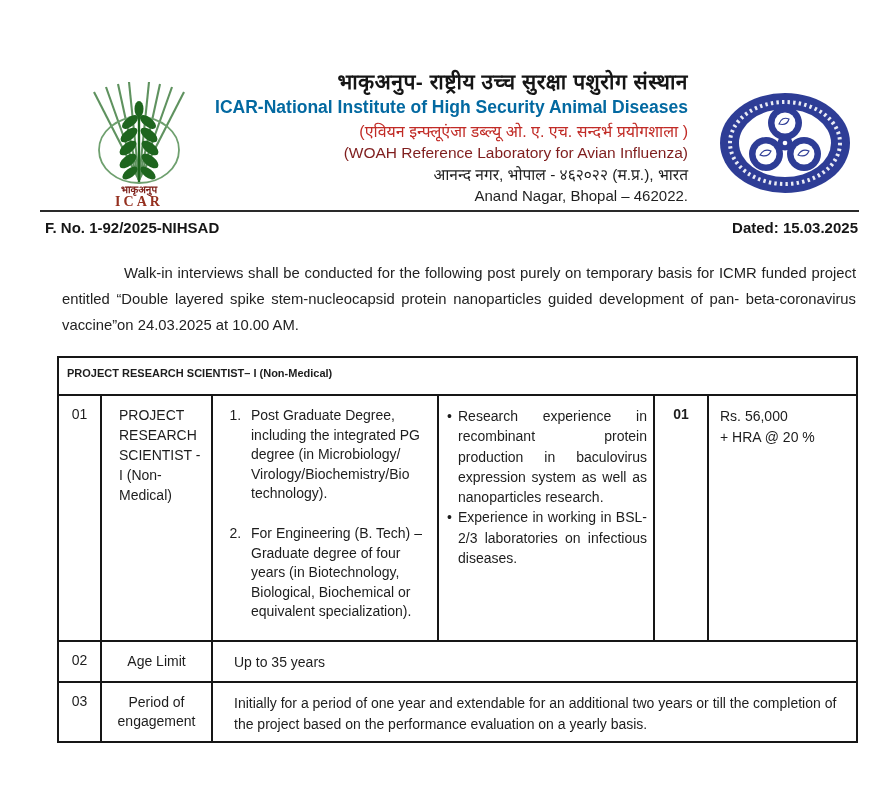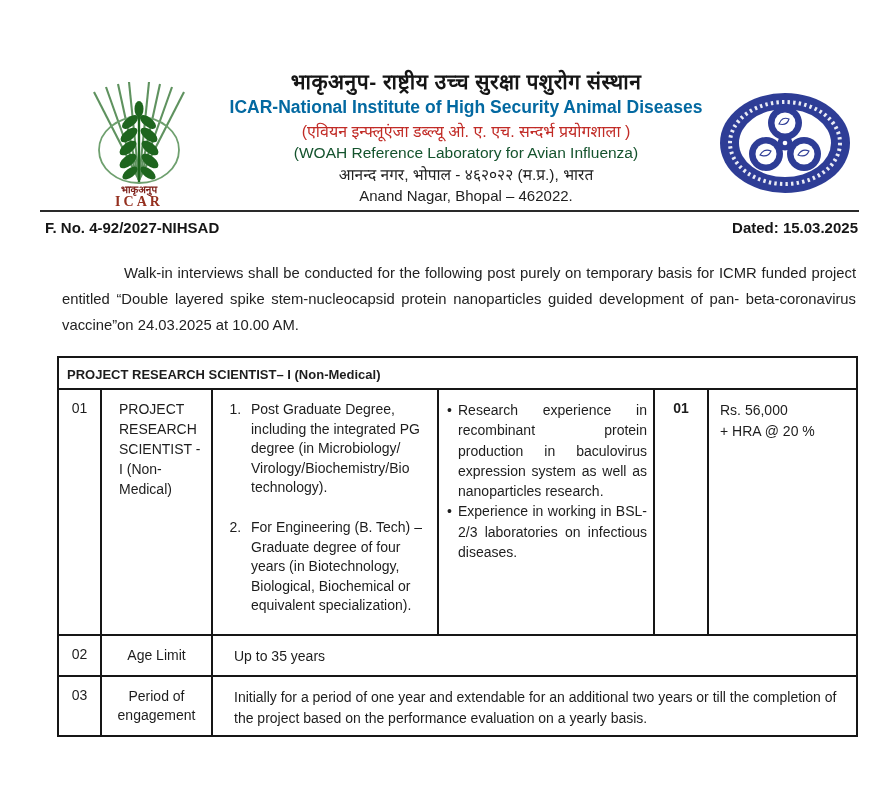--- a/index.html
+++ b/index.html
@@ -10,25 +10,25 @@
     color: #1f1f1f;
     overflow: hidden;
     position: relative;
   }
   .page { width: 877px; height: 805px; background: #fff; position: relative; }
 
   
   .letterhead { position: relative; height: 210px; }
   .logo-left  { position: absolute; left: 82px;  top: 82px;  width: 116px; height: 126px; }
   .logo-right { position: absolute; left: 714px; top: 90px;  width: 142px; height: 106px; }
-  .lh-text { position: absolute; left: 220px; top: 68px; width: 492px; text-align: center; }
+  .lh-text { position: absolute; left: 196px; top: 68px; width: 492px; text-align: right; }
   .lh-hindi-title   { font-size: 21px; font-weight: bold; color: #151515; line-height: 1.3; letter-spacing: .5px; }
   .lh-eng-title     { font-size: 17.5px; font-weight: bold; color: #0369a1; line-height: 1.3; margin-top: 1px; }
   .lh-hindi-red     { font-size: 16px; color: #c12b26; line-height: 1.4; margin-top: 2px; }
-  .lh-eng-red       { font-size: 15.5px; color: #14532d; line-height: 1.35; }
+  .lh-eng-red       { font-size: 15.5px; color: #7f1d1d; line-height: 1.35; }
   .lh-hindi-addr    { font-size: 15.5px; color: #1f1f1f; line-height: 1.4; }
   .lh-eng-addr      { font-size: 15px;  color: #1f1f1f; line-height: 1.35; }
 
   .rule { border: none; border-top: 2.2px solid #2a2a2a; margin: 0 18px 0 40px; }
 
   
   .meta-row {
     display: flex; justify-content: space-between;
     margin: 7px 19px 0 45px;
     font-size: 15px; font-weight: bold; color: #161616;
@@ -44,21 +44,21 @@
 
   
   .doc-table {
     margin: 18px 0 0 57px;
     width: 799px;
     border-collapse: collapse;
     table-layout: fixed;
     font-size: 14px; color: #1d1d1d;
   }
   .doc-table td, .doc-table th { border: 2px solid #161616; vertical-align: top; }
-  .title-cell { height: 32px; font-weight: bold; font-size: 13px; padding: 9px 11px 4px 8px; text-align: left; }
+  .title-cell { height: 38px; font-weight: bold; font-size: 11px; padding: 9px 11px 4px 8px; text-align: left; }
   .head-row th { height: 60px; font-weight: bold; font-size: 14.5px; padding: 8px 6px; text-align: left; line-height: 1.35; }
   th.th-center { text-align: center; }
   .c-sr    { text-align: center; padding-top: 10px; }
   .c-pos   { padding: 10px 6px 6px 17px; line-height: 1.42; }
   .c-min   { padding: 10px 4px 6px 8px; }
   .c-min ol { list-style: decimal; padding-left: 24px; }
   .c-min li { padding-left: 6px; line-height: 1.4; }
   .c-min li + li { margin-top: 20px; }
   .c-des   { padding: 10px 6px 6px 8px; }
   .c-des ul { list-style: none; }
@@ -143,21 +143,21 @@
         </g>
         <circle cx="71" cy="53" r="7.5" fill="#2e3d96"></circle>
         <circle cx="71" cy="53" r="2.3" fill="#ffffff"></circle>
       </svg>
     </div>
   </header>
 
   <hr class="rule">
 
   <div class="meta-row">
-    <span>F. No. 4-92/2027-NIHSAD</span>
+    <span>F. No. 1-92/2025-NIHSAD</span>
     <span>Dated: 15.03.2025</span>
   </div>
 
   <p class="intro">Walk-in interviews shall be conducted for the following post purely on temporary basis for ICMR funded project entitled “Double layered spike stem-nucleocapsid protein nanoparticles guided development of pan- beta-coronavirus vaccine”on 24.03.2025 at 10.00 AM.</p>
 
   <table class="doc-table">
     <colgroup>
       <col style="width:43px">
         <col style="width:111px">
         <col style="width:226px">

